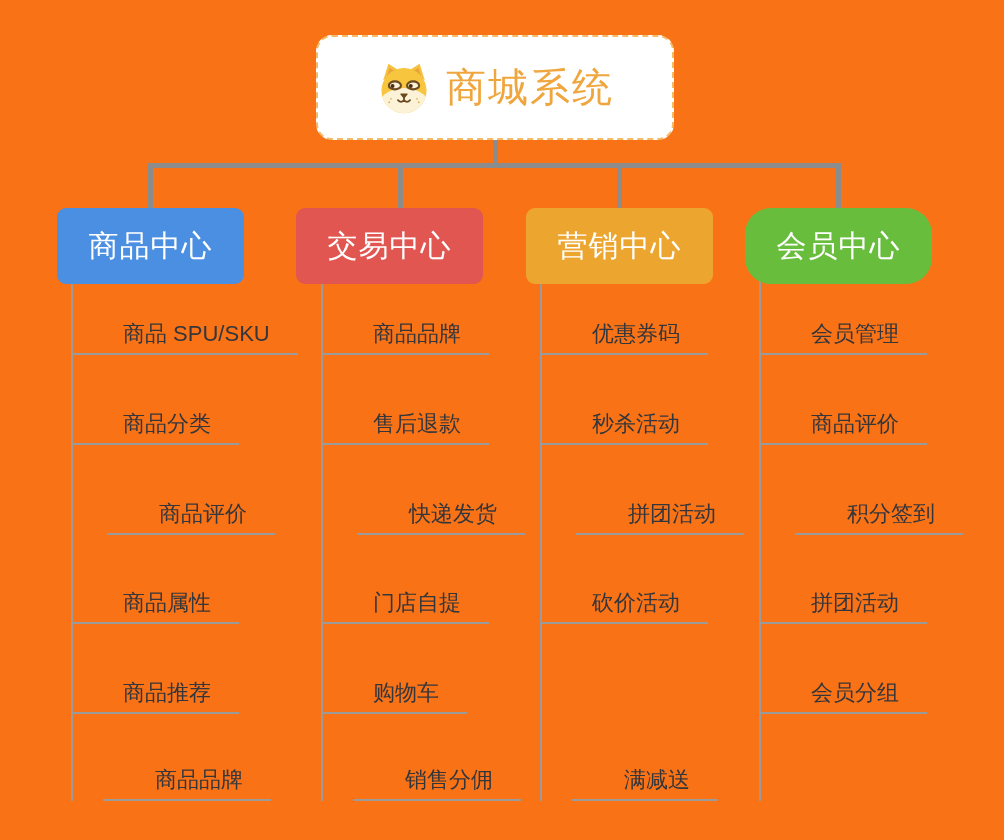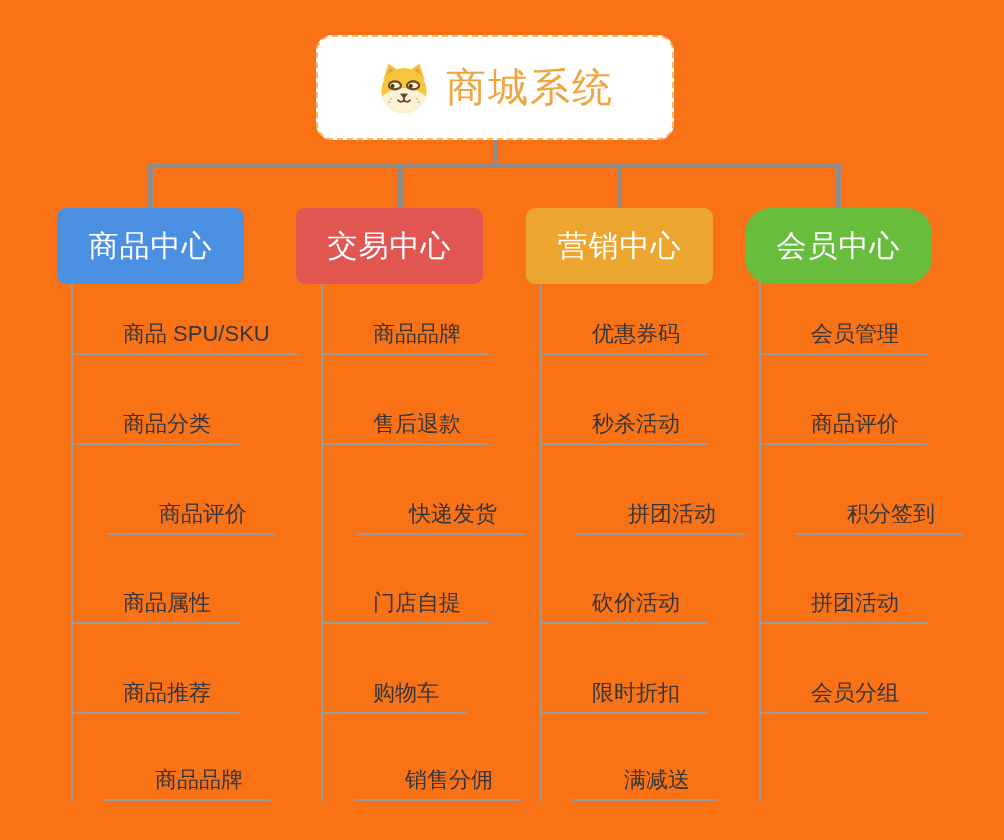--- a/index.html
+++ b/index.html
@@ -102,21 +102,20 @@
   <div class="leaf s1 r1">售后退款</div>
   <div class="leaf s1 r2">快递发货</div>
   <div class="leaf s1 r3">门店自提</div>
   <div class="leaf s1 r4">购物车</div>
   <div class="leaf s1 r5">销售分佣</div>
 
   <div class="leaf s2 r0">优惠券码</div>
   <div class="leaf s2 r1">秒杀活动</div>
   <div class="leaf s2 r2">拼团活动</div>
   <div class="leaf s2 r3">砍价活动</div>
-  <div class="leaf s2 r4">限时折扣</div>
   <div class="leaf s2 r5">满减送</div>
 
   <div class="leaf s3 r0">会员管理</div>
   <div class="leaf s3 r1">商品评价</div>
   <div class="leaf s3 r2">积分签到</div>
   <div class="leaf s3 r3">拼团活动</div>
   <div class="leaf s3 r4">会员分组</div>
 
 </div>
 

